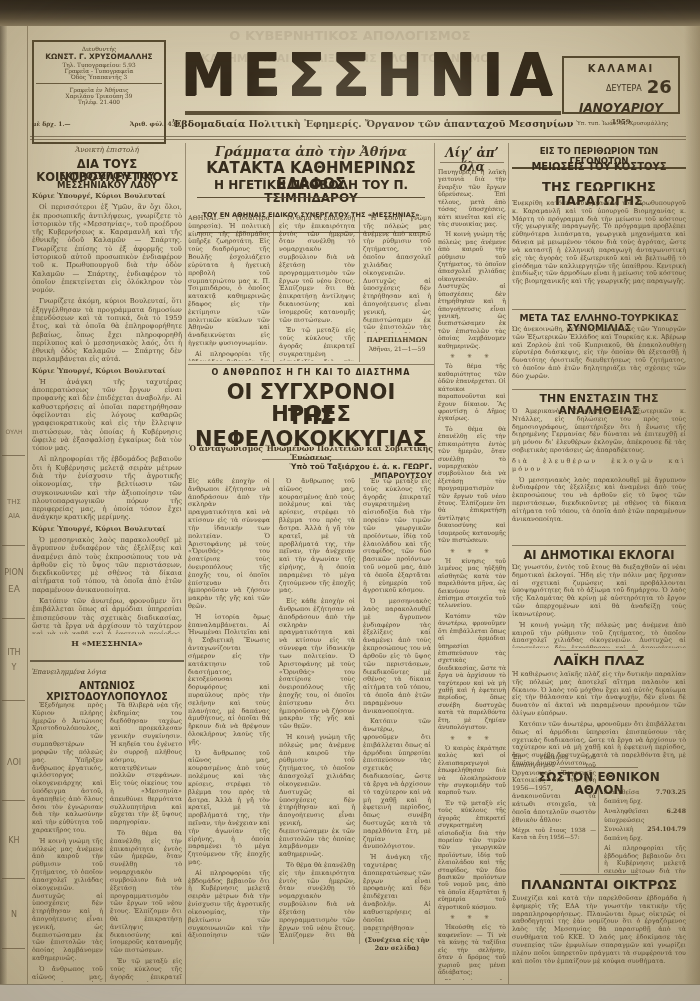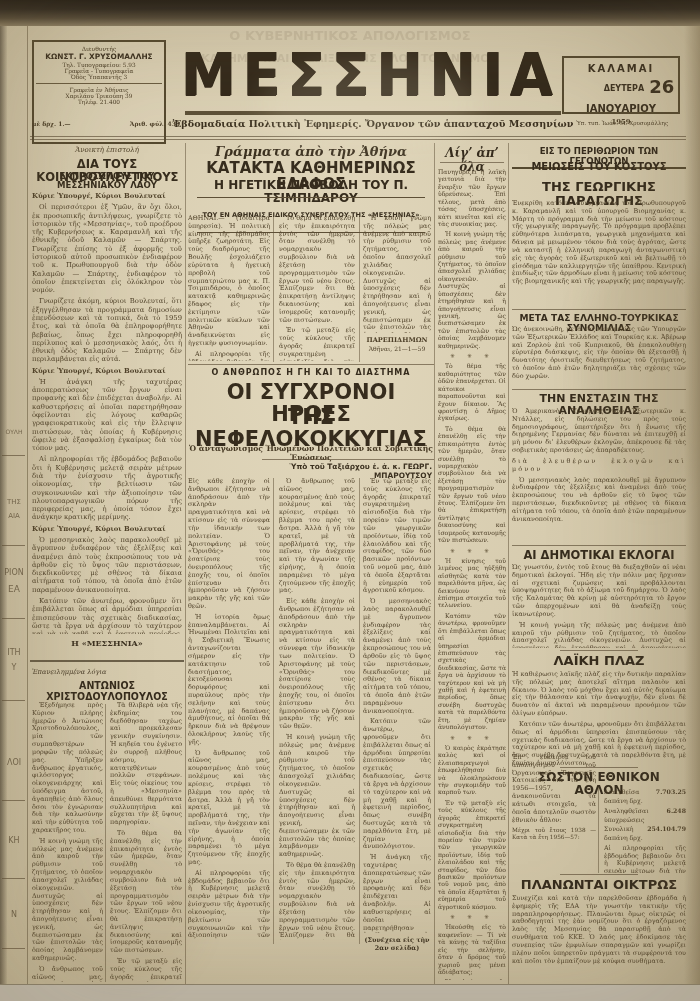--- a/index.html
+++ b/index.html
@@ -80,23 +80,23 @@
   <div class="abs" style="left:32px;top:120px;width:60px;font-size:6px;font-weight:bold;">μὲ δρχ. 1.—</div>
   <div class="abs" style="left:100px;top:120px;width:80px;font-size:6px;font-weight:bold;text-align:right;">Ἀριθ. φύλ. 433</div>
 
   <div class="abs hl" style="left:178px;top:44px;width:384px;font-size:55px;letter-spacing:7px;transform:scaleY(1.08);transform-origin:top;color:#33291b;text-shadow:1px 0 0 #33291b,0 1px 0 #33291b;">ΜΕΣΣΗΝΙΑ</div>
   <div class="abs" style="left:185px;top:111px;width:376px;height:4px;background:#5d5138;"></div>
   <div class="abs" style="left:170px;top:118px;width:406px;text-align:center;font-size:9.6px;font-weight:bold;color:#3c3120;">Ἑβδομαδιαία Πολιτικὴ Ἐφημερίς. Ὄργανον τῶν ἁπανταχοῦ Μεσσηνίων</div>
 
   <div class="abs" style="left:562px;top:56px;width:118px;height:58px;border:2px solid #55492f;text-align:center;padding-top:5px;box-sizing:border-box;">
     <div style="font-size:10px;font-weight:bold;letter-spacing:2px;font-family:'DejaVu Sans',sans-serif;color:#3c3120;">ΚΑΛΑΜΑΙ</div>
     <div style="margin-top:2px;font-family:'DejaVu Sans',sans-serif;color:#3c3120;">
-      <span style="font-size:8px;font-weight:bold;margin-left:36px;">ΔΕΥΤΕΡΑ</span>
+      <span style="font-size:8px;font-weight:normal;margin-left:36px;">ΔΕΥΤΕΡΑ</span>
       <span style="font-size:18px;font-weight:bold;vertical-align:-2px;">26</span>
-      <span style="font-size:10px;font-weight:bold;">ΙΑΝΟΥΑΡΙΟΥ</span>
+      <span style="font-size:12px;font-weight:bold;font-style:italic;">ΙΑΝΟΥΑΡΙΟΥ</span>
     </div>
     <div style="font-size:6.8px;font-weight:bold;margin-top:2px;">1959</div>
   </div>
   <div class="abs" style="left:556px;top:120px;width:132px;font-size:5.6px;text-align:center;">Ὑπ. τυπ. Ἰωάν. Μ. Χρυσομάλλης</div>
 
   <div class="abs hr" style="left:30px;top:136px;width:656px;"></div>
   <div class="abs hr" style="left:30px;top:139px;width:656px;"></div>
 
   <div class="abs vr" style="left:185px;top:143px;height:841px;"></div>
   <div class="abs vr" style="left:434px;top:143px;height:841px;"></div>

